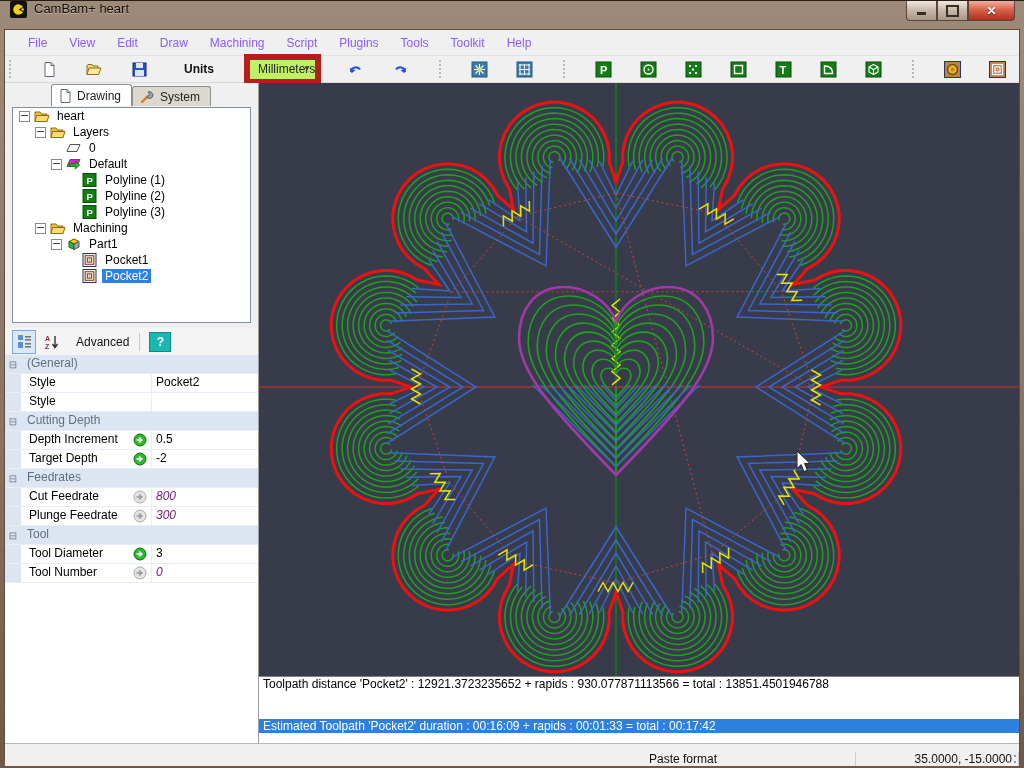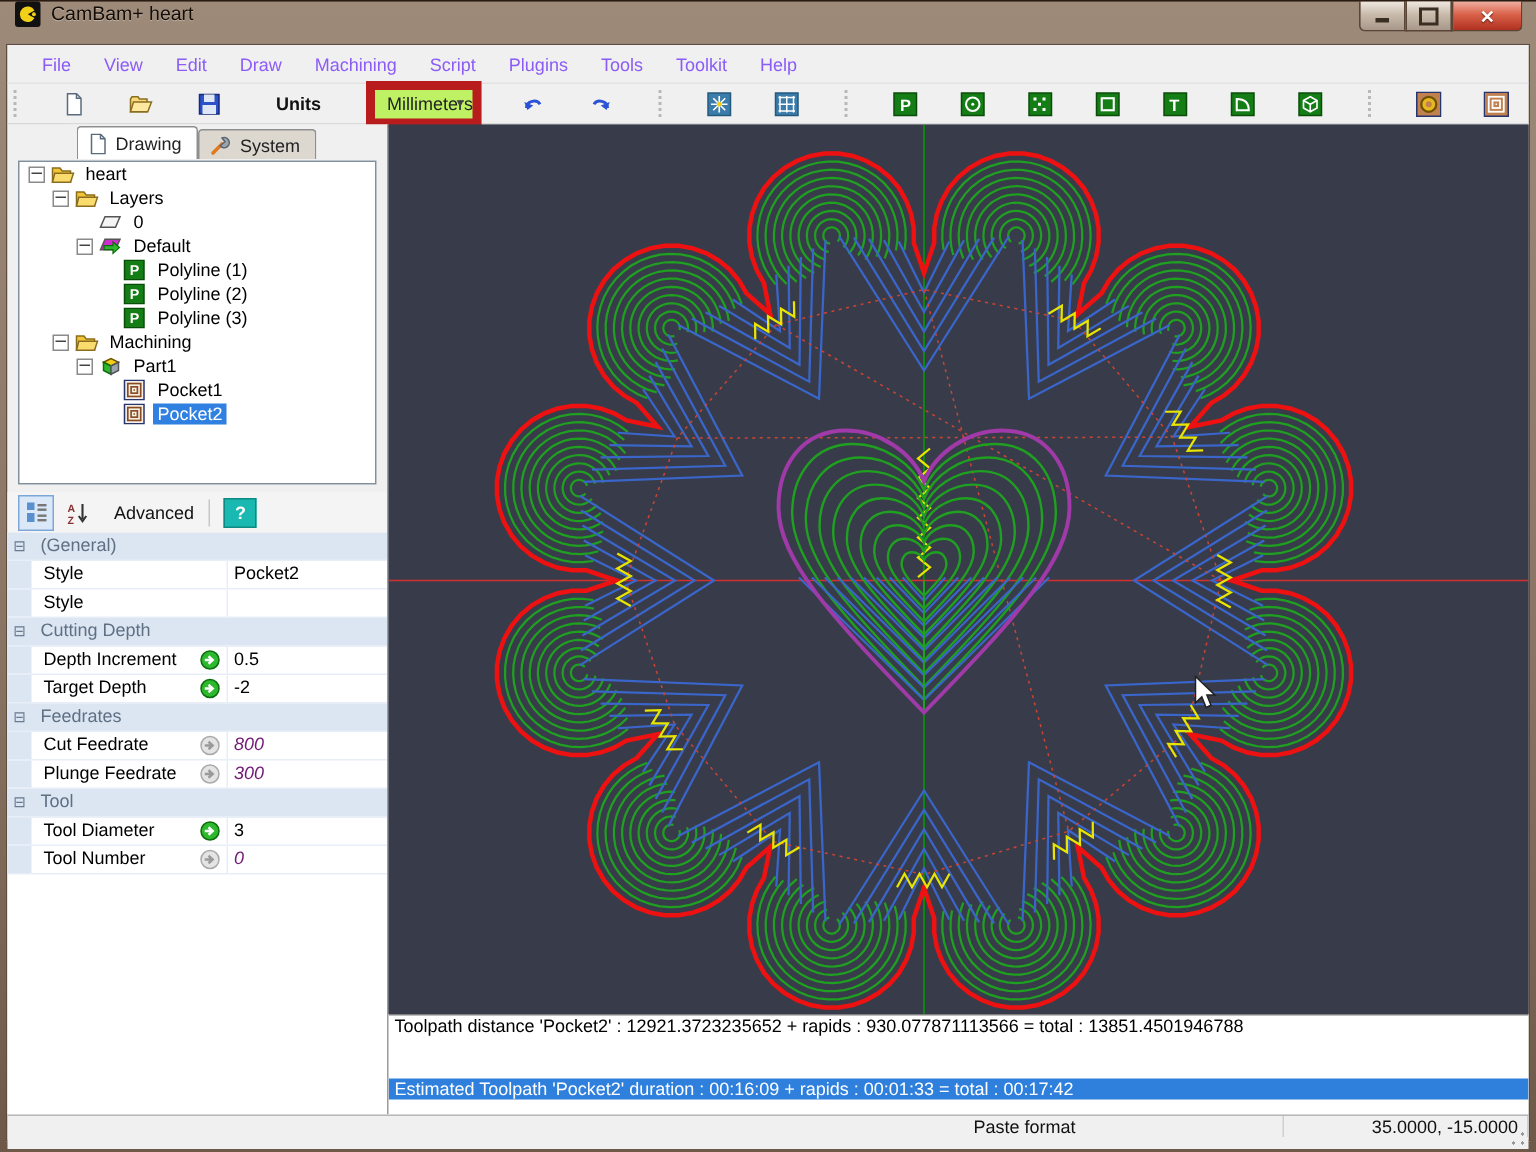--- a/index.html
+++ b/index.html
@@ -62,21 +62,21 @@
   .propgrid{position:absolute;left:0;right:0;top:272px;bottom:0;background:#fff;overflow:hidden;font-size:12px;}
   .prow{display:flex;height:18px;line-height:17px;border-bottom:1px solid #e8eef7;}
   .prow .gutter{width:16px;background:#dce6f3;flex:none;display:flex;align-items:center;justify-content:center;color:#6a7a8e;font-size:10px;}
   .prow.cat{background:#dce6f3;color:#5f7083;}
   .prow.cat .catlabel{padding-left:6px;}
   .plabel{width:100px;padding-left:8px;flex:none;color:#000;overflow:hidden;}
   .picon{width:22px;flex:none;display:flex;align-items:center;justify-content:center;border-right:1px solid #e8eef7;}
   .pvalue{flex:1;padding-left:4px;color:#000;overflow:hidden;}
   .pvalue.italic{font-style:italic;color:#701a75;}
   
-  .statusbar{height:22px;background:#f0f0f0;border-top:1px solid #b8b8b8;display:flex;align-items:flex-start;font-size:12px;position:relative;}
+  .statusbar{height:22px;background:#f0f0f0;border-top:1px solid #b8b8b8;display:flex;align-items:flex-end;font-size:12px;position:relative;}
   .ssec{border-right:1px solid #cfcfcf;display:flex;align-items:center;padding:0 6px;color:#111;}
   .ssec.left{flex:1;}
   .ssec.mid{width:200px;}
   .ssec.right{width:150px;justify-content:flex-end;}
   .gripdots{position:absolute;right:1px;bottom:1px;width:12px;height:12px;
     background:radial-gradient(circle at 9px 3px,#999 1px,transparent 1.2px),
                radial-gradient(circle at 9px 9px,#999 1px,transparent 1.2px),
                radial-gradient(circle at 3px 9px,#999 1px,transparent 1.2px);}
   svg{display:block;}
 </style>

